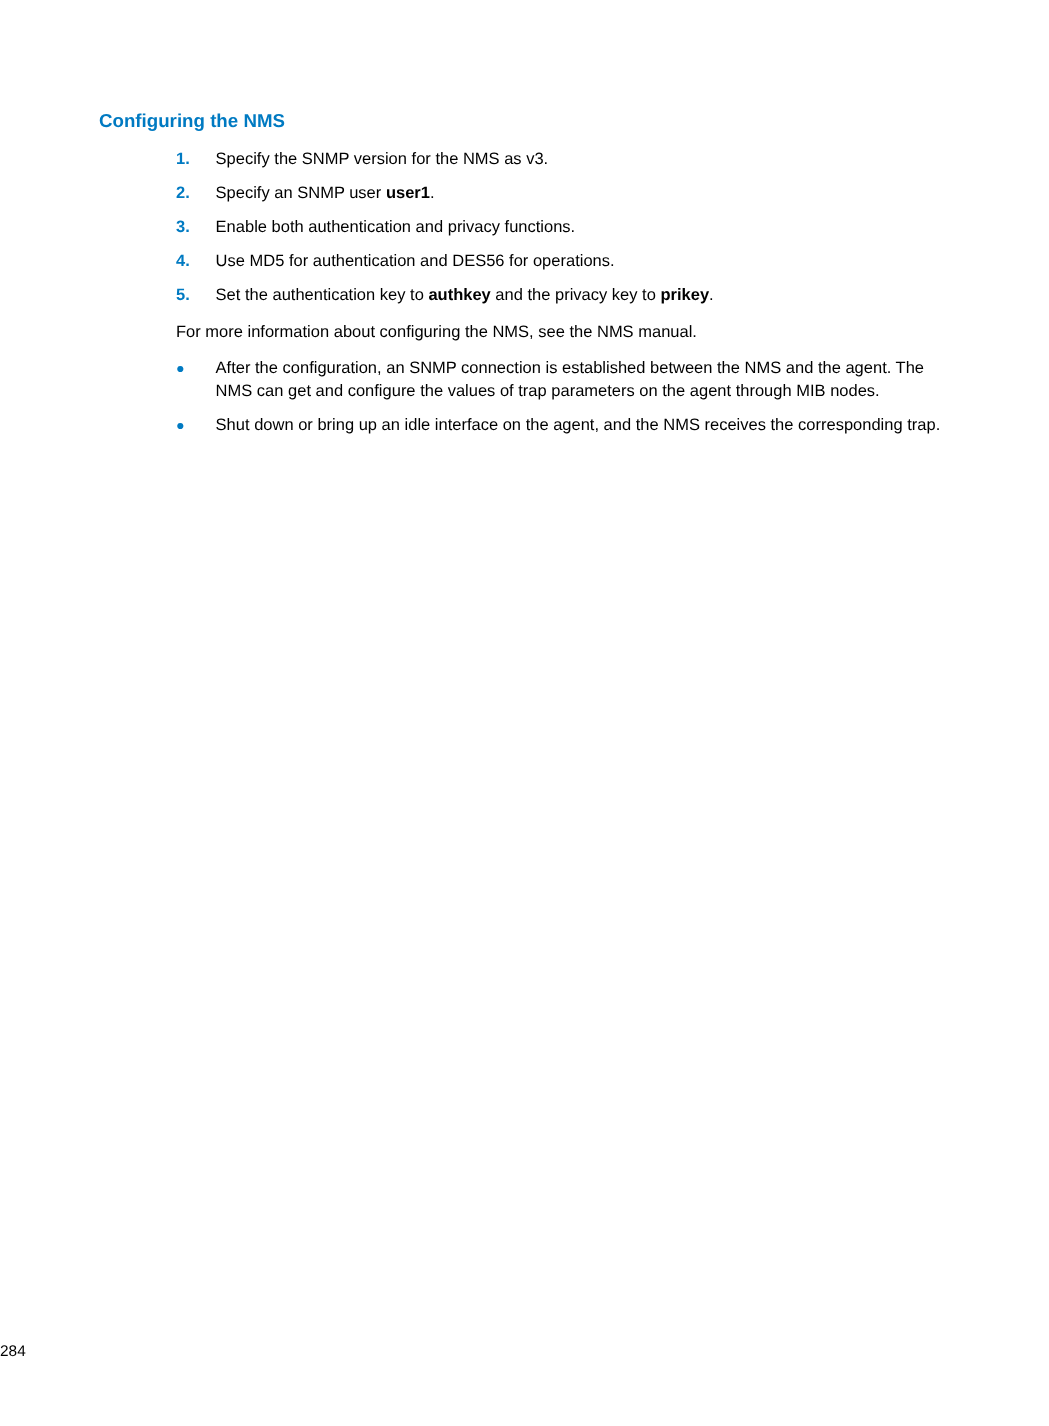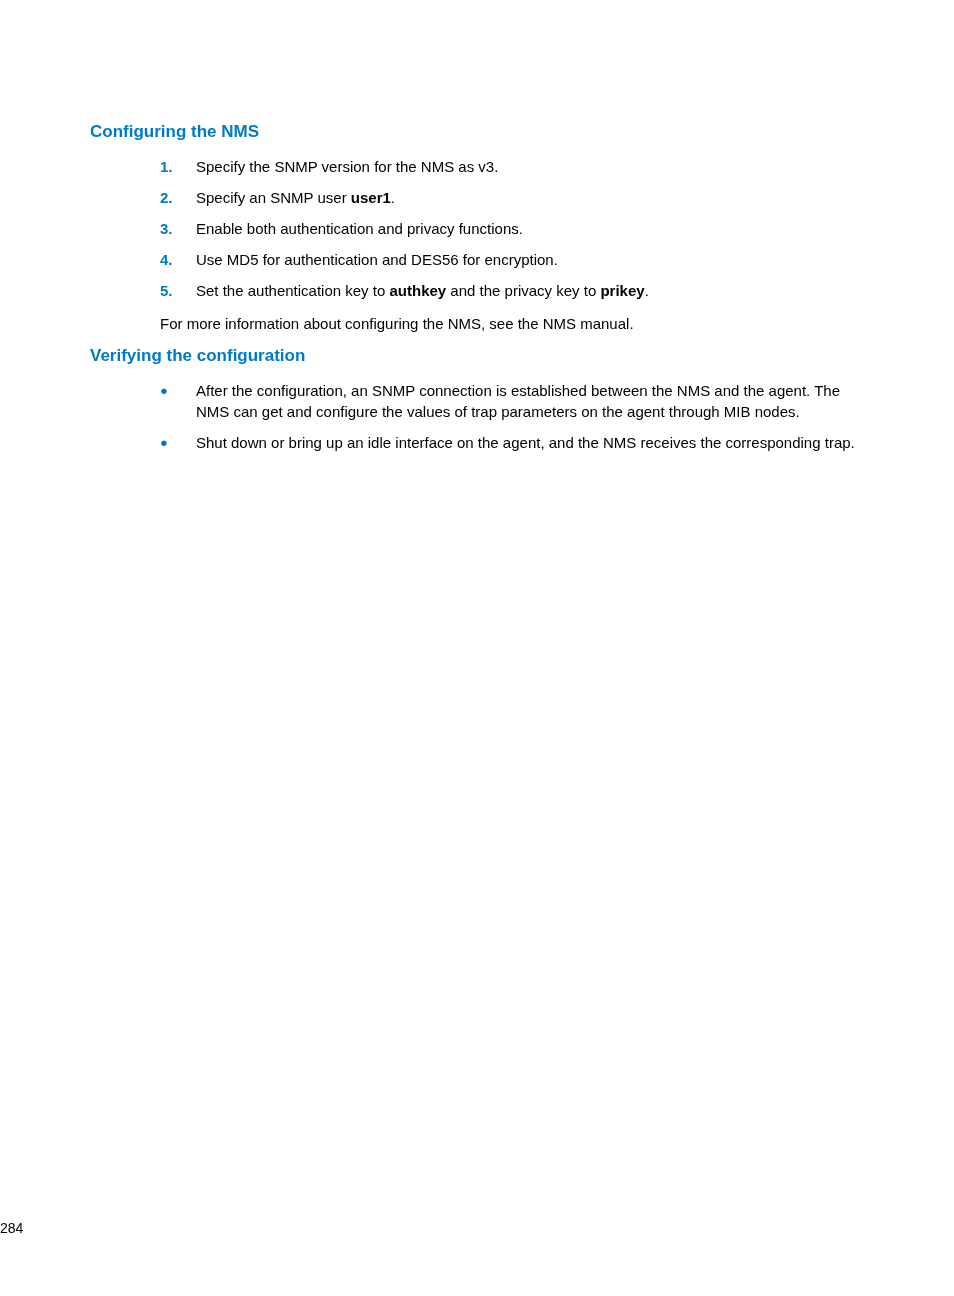--- a/index.html
+++ b/index.html
@@ -9,21 +9,20 @@
       background: #fff;
       margin: 0;
       padding: 0;
       width: 954px;
       height: 1296px;
       position: relative;
       box-sizing: border-box;
     }
     .page {
       padding: 100px 78px 60px 90px;
-      margin-top: 22px;
     }
     .section-heading {
       color: #007ac2;
       font-weight: bold;
       font-size: 17px;
       margin: 0 0 14px 0;
     }
     .intro-para, .closing-para {
       margin: 0 0 12px 70px;
       line-height: 1.4;
@@ -92,31 +91,30 @@
     <li>
       <span class="num">2.</span>
       <span class="item-text"><span>Specify an SNMP user </span><b>user1</b><span>.</span></span>
     </li>
     <li>
       <span class="num">3.</span>
       <span class="item-text">Enable both authentication and privacy functions.</span>
     </li>
     <li>
       <span class="num">4.</span>
-      <span class="item-text">Use MD5 for authentication and DES56 for encryption.</span>
+      <span class="item-text">Use MD5 for authentication and DES56 for operations.</span>
     </li>
     <li>
       <span class="num">5.</span>
       <span class="item-text"><span>Set the authentication key to </span><b>authkey</b><span> and the privacy key to </span><b>prikey</b><span>.</span></span>
     </li>
   </ol>
 
   <p class="closing-para">For more information about configuring the NMS, see the NMS manual.</p>
 
-  <h2 class="section-heading">Verifying the configuration</h2>
 
   <ul class="bullet-list">
     <li>
       <span class="bullet">●</span>
       <span class="item-text">After the configuration, an SNMP connection is established between the NMS and the agent. The NMS can get and configure the values of trap parameters on the agent through MIB nodes.</span>
     </li>
     <li>
       <span class="bullet">●</span>
       <span class="item-text">Shut down or bring up an idle interface on the agent, and the NMS receives the corresponding trap.</span>
     </li>

